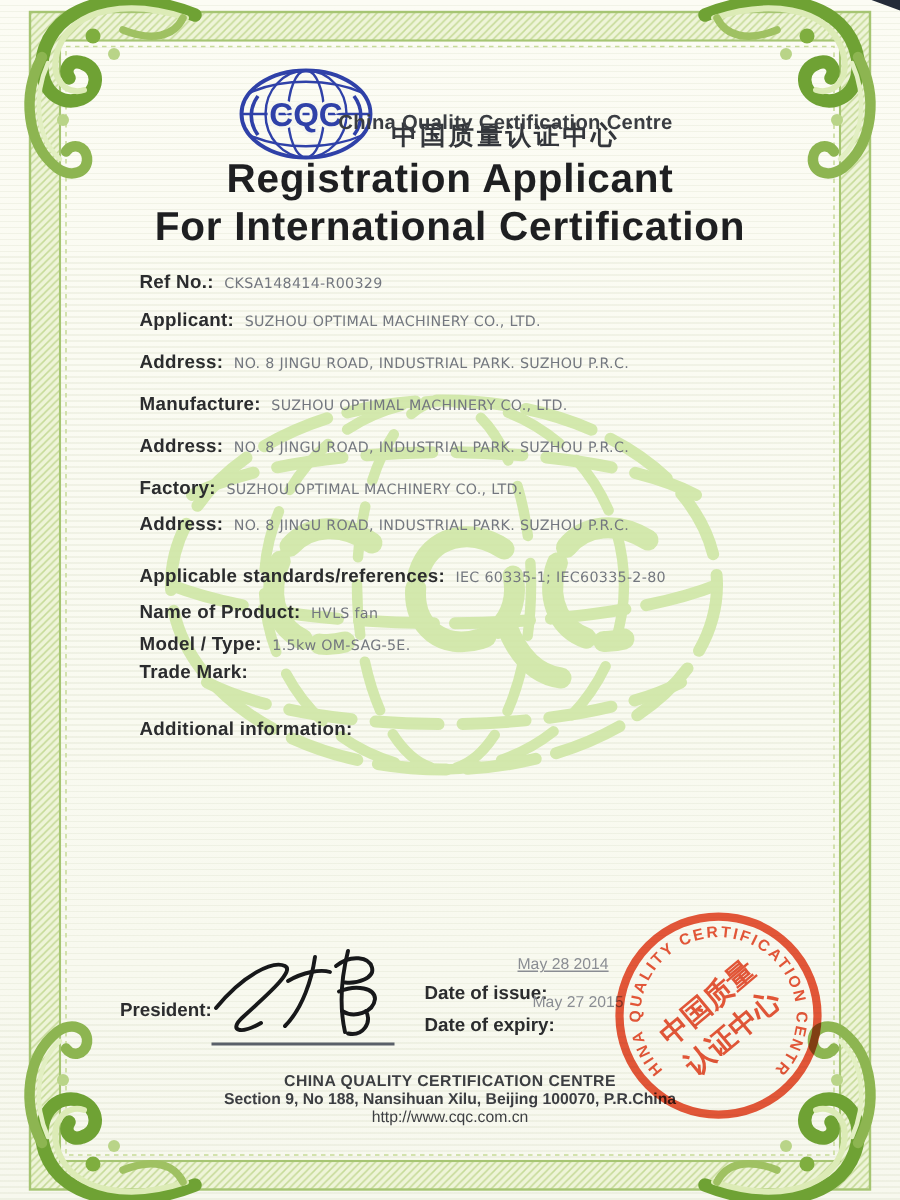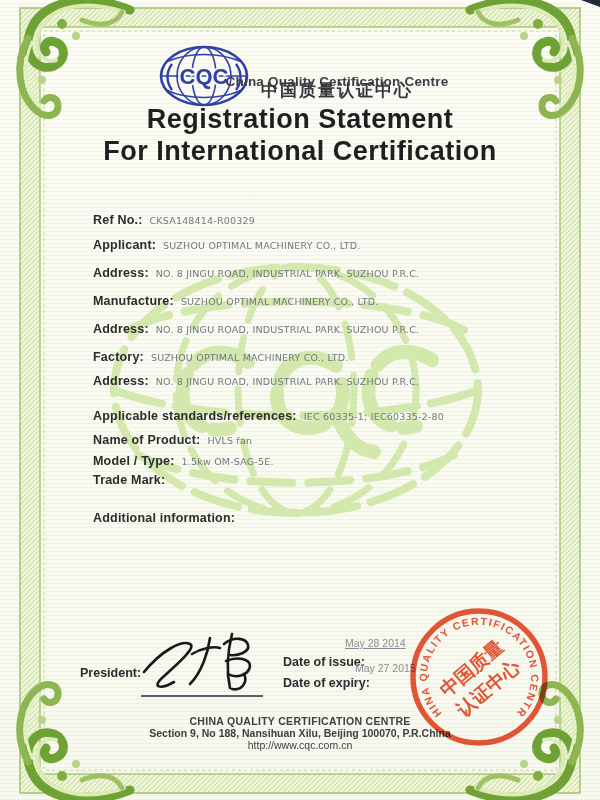--- a/index.html
+++ b/index.html
@@ -17,21 +17,21 @@
   #watermark-layer{left:0;top:0;z-index:2;opacity:.85;}
   #content-layer{left:0;top:0;width:600px;height:620px;z-index:3;padding-left:8px;}
   #stamp-layer{left:404px;top:602px;z-index:4;mix-blend-mode:multiply;opacity:.92;}
   
   .org-cn{left:252px;top:52px;width:170px;font-size:17px;letter-spacing:2px;color:#33363b;font-weight:600;text-align:center;margin-top:27px;}
   .org-en{left:214px;top:74px;width:246px;font-size:13.5px;font-weight:bold;color:#3a3d42;text-align:center;letter-spacing:.2px;}
   .title1{left:0;top:104px;width:600px;text-align:center;font-size:27px;font-weight:bold;color:#1e1f21;letter-spacing:.5px;}
   .title2{left:0;top:136px;width:600px;text-align:center;font-size:27px;font-weight:bold;color:#1e1f21;letter-spacing:.5px;}
   
   .row{left:93px;display:flex;align-items:baseline;gap:7px;white-space:nowrap;}
-  .lbl{font-size:12.5px;font-weight:bold;color:#2b2c2e;letter-spacing:.2px;margin-top:32px;}
+  .lbl{font-size:12.5px;font-weight:bold;color:#2b2c2e;letter-spacing:.2px;}
   .val{font-family:"DejaVu Sans",sans-serif;font-size:9.5px;color:#73777f;letter-spacing:.2px;}
   
   .president{left:80px;top:666px;font-size:12.5px;font-weight:bold;color:#2b2c2e;}
   .sig-line{left:141px;top:695px;width:122px;height:2px;background:#5a6069;}
   .date-lbl1{left:283px;top:655px;font-size:12.5px;font-weight:bold;color:#2b2c2e;}
   .date-lbl2{left:283px;top:676px;font-size:12.5px;font-weight:bold;color:#2b2c2e;}
   .date-val1{left:345px;top:637px;font-size:10.5px;color:#8a8d93;text-decoration:underline;}
   .date-val2{left:355px;top:662px;font-size:10.5px;color:#8a8d93;}
   
   .footer1{left:0;top:715px;width:600px;text-align:center;font-size:10.5px;font-weight:bold;color:#3c3e42;letter-spacing:.3px;}
@@ -109,21 +109,21 @@
         <path d="M8,46 C30,56 62,56 84,46" stroke-width="1.6"></path>
       </g>
       <path d="M14,20 C8,28 8,38 14,46" stroke="#2f41a8" stroke-width="2.4" fill="none"></path>
       <path d="M78,20 C84,28 84,38 78,46" stroke="#2f41a8" stroke-width="2.4" fill="none"></path>
       <text x="46" y="40" text-anchor="middle" font-family="Liberation Sans,sans-serif" font-size="22" font-weight="bold" fill="#2f41a8" stroke="#f6f7ef" stroke-width="4" paint-order="stroke">CQC</text>
     </svg>
 
     <div class="abs org-cn">中国质量认证中心</div>
     <div class="abs org-en">China Quality Certification Centre</div>
 
-    <div class="abs title1">Registration Statement</div>
+    <div class="abs title1">Registration Applicant</div>
     <div class="abs title2">For International Certification</div>
 
     <div class="abs row" style="top:181px">
       <span class="lbl">Ref No.:</span>
       <span class="val">CKSA148414-R00329</span>
     </div>
     <div class="abs row" style="top:206px">
       <span class="lbl">Applicant:</span>
       <span class="val">SUZHOU OPTIMAL MACHINERY CO., LTD.</span>
     </div>

